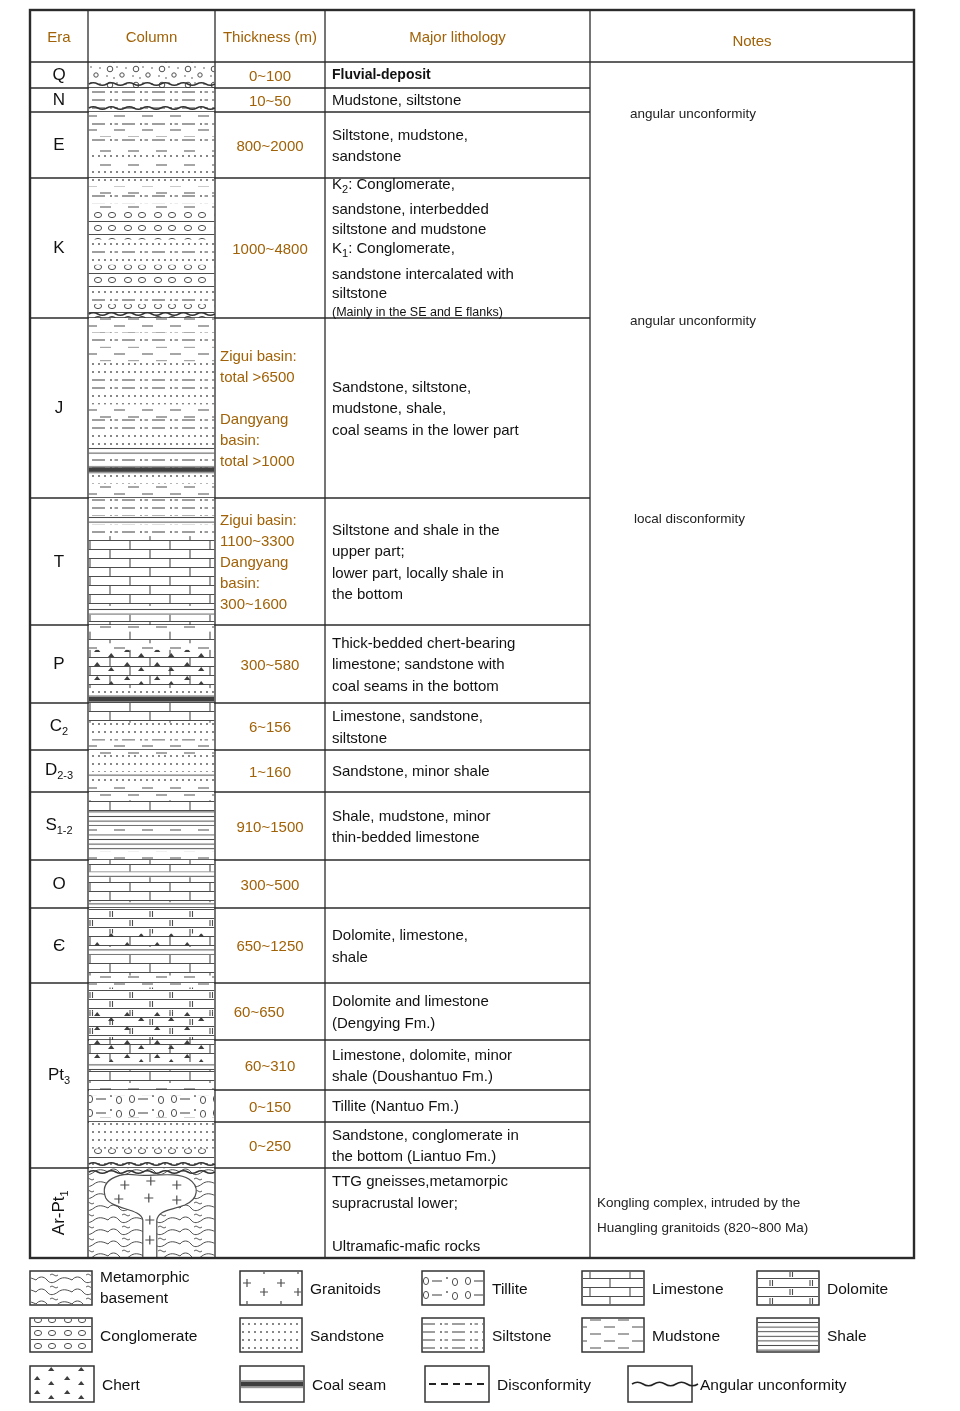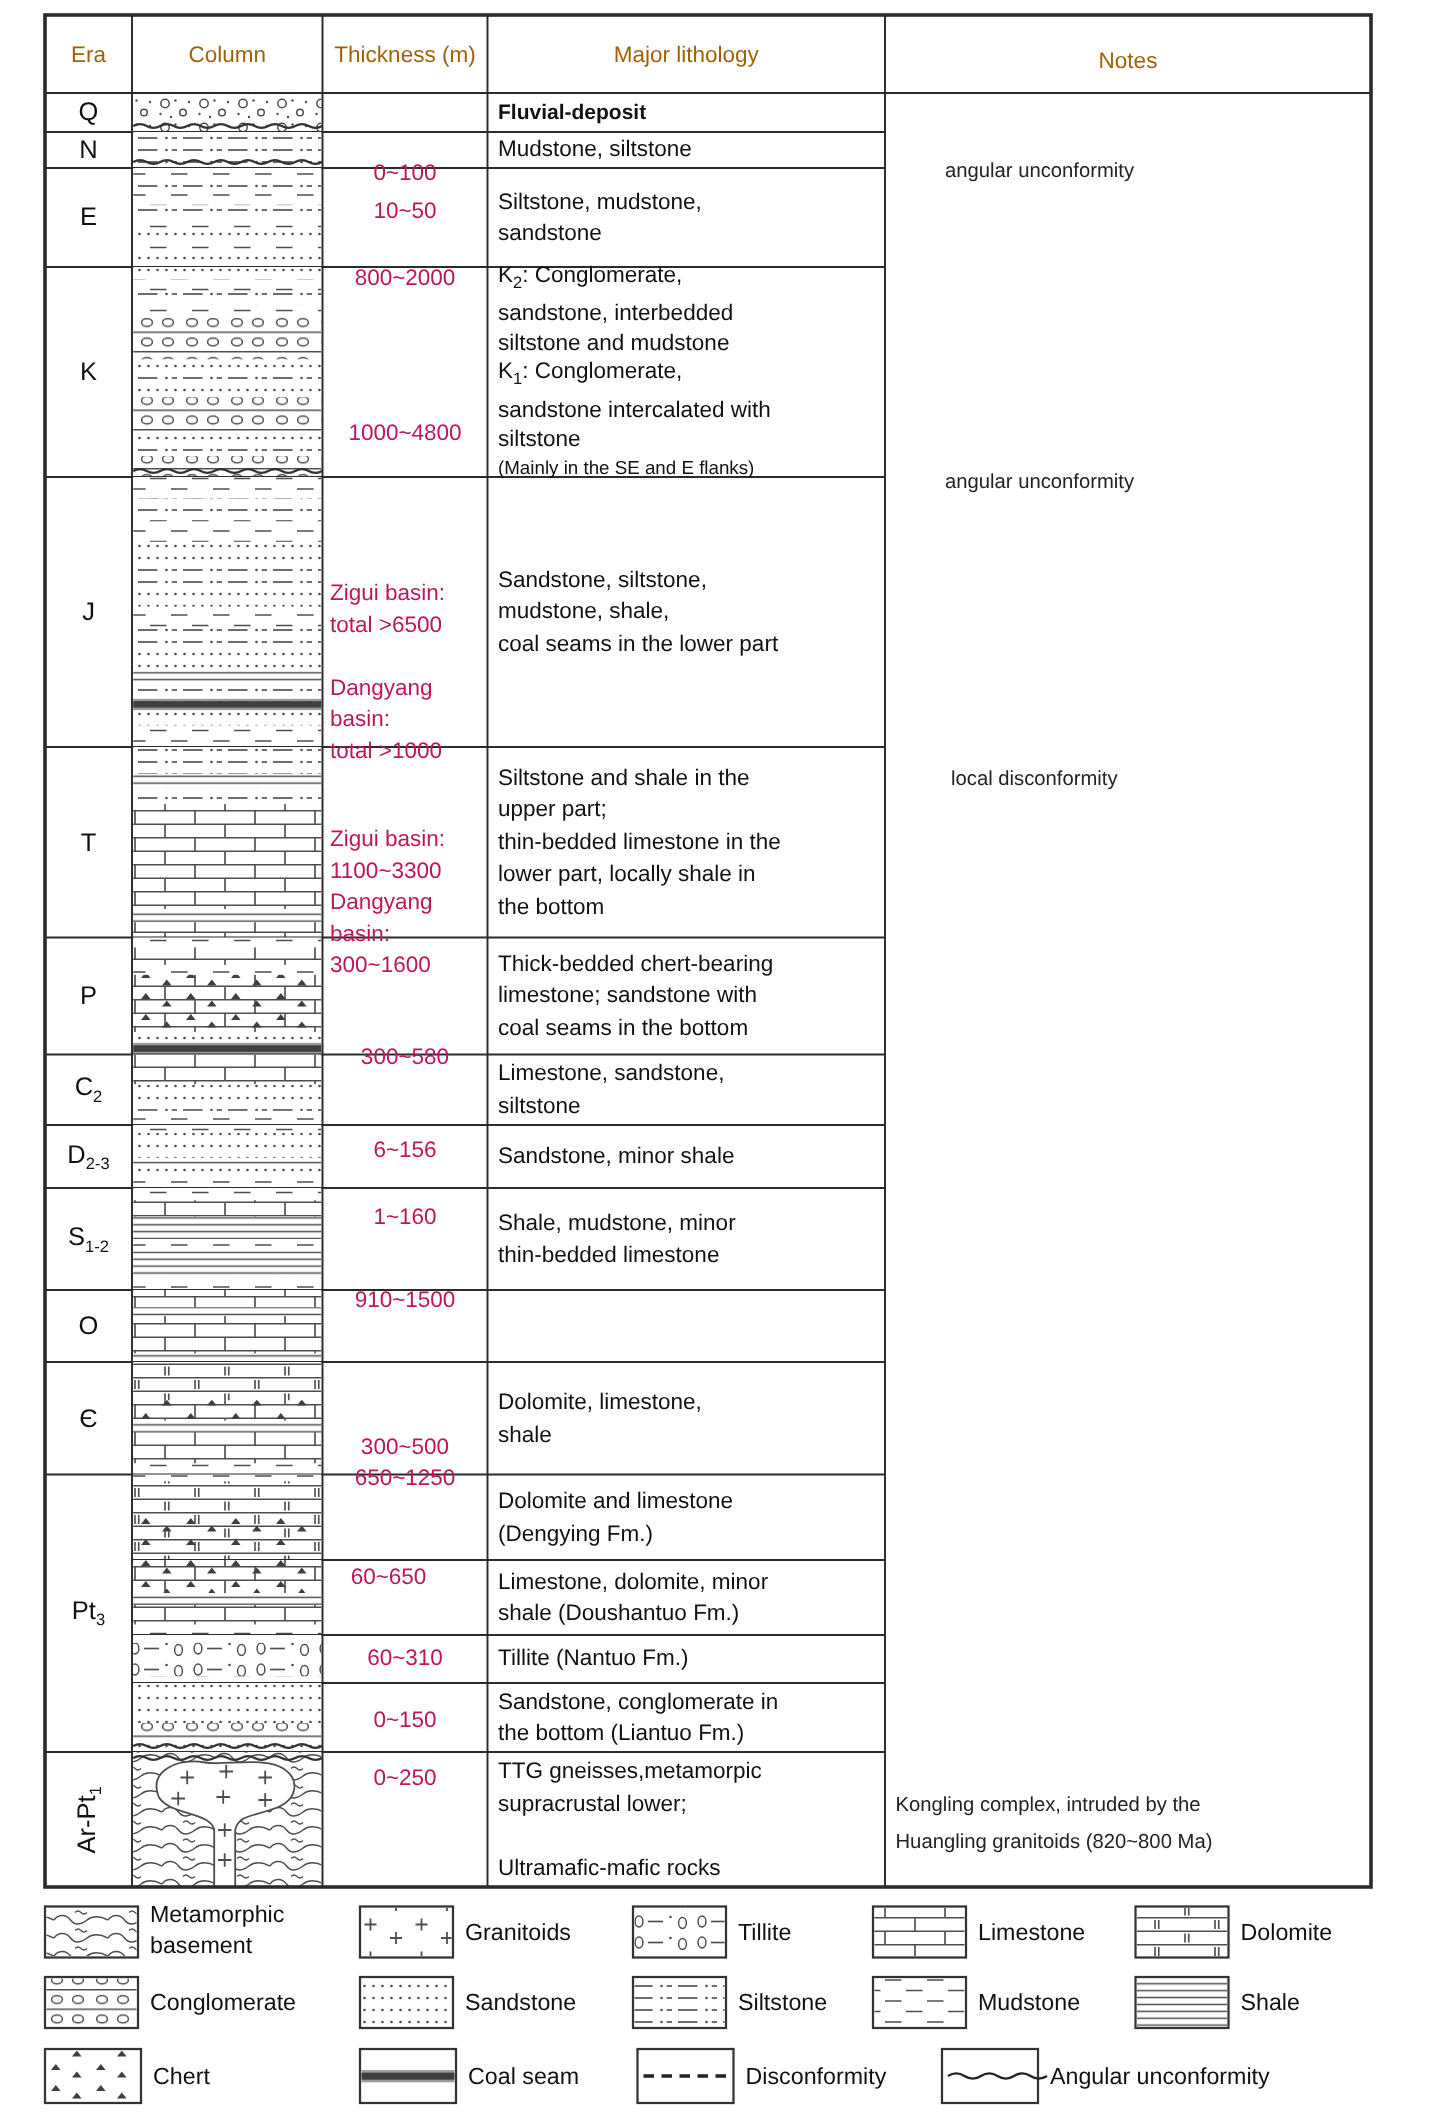--- a/index.html
+++ b/index.html
@@ -5,21 +5,21 @@
   html,body{margin:0;padding:0;background:#fff;}
   #stage{position:relative;width:960px;height:1411px;background:#fff;
          font-family:"Liberation Sans", sans-serif;color:#1a1a1a;overflow:hidden;}
   .hdr{position:absolute;display:flex;align-items:center;justify-content:center;
        text-align:center;font-size:15px;color:#a16207;}
   .era{position:absolute;display:flex;align-items:center;justify-content:center;
        font-size:17px;color:#111;}
   .era sub{font-size:11px;}
   .rot{transform:rotate(-90deg);white-space:nowrap;}
   .thick{position:absolute;display:flex;flex-direction:column;justify-content:center;
-         align-items:center;text-align:center;font-size:15px;line-height:21px;color:#be185d;margin-top:40px;}
+         align-items:center;text-align:center;font-size:15px;line-height:21px;color:#a16207;}
   .thick.left{align-items:flex-start;text-align:left;padding-left:5px;box-sizing:border-box;}
   .lith{position:absolute;display:flex;flex-direction:column;justify-content:center;
         font-size:15px;line-height:21.5px;color:#111;padding-left:7px;box-sizing:border-box;}
   .lith .bold{font-weight:bold;font-size:14px;}
   .lith .small{font-size:12.5px;}
   .lith sub{font-size:11px;}
   .note{position:absolute;font-size:13.5px;color:#222;white-space:nowrap;}
   .leglab{position:absolute;font-size:15.5px;color:#111;white-space:pre-line;line-height:21px;}
   svg{position:absolute;left:0;top:0;}
 </style>
@@ -408,21 +408,20 @@
       <div class="thick left" style="left: 215px; top: 498px; width: 110px; height: 127px;">
         <div>Zigui basin:</div>
         <div>1100~3300</div>
         <div>Dangyang</div>
         <div>basin:</div>
         <div>300~1600</div>
       </div>
       <div class="lith" style="left: 325px; top: 498px; width: 265px; height: 127px; line-height: 21.5px;">
         <div>Siltstone and shale in the</div>
         <div>upper part;</div>
-        <div>thin-bedded limestone in the</div>
         <div>lower part, locally shale in</div>
         <div>the bottom</div>
       </div>
       <div class="thick" style="left: 215px; top: 625px; width: 110px; height: 78px;">
         <div>300~580</div>
       </div>
       <div class="lith" style="left: 325px; top: 625px; width: 265px; height: 78px; line-height: 21.5px;">
         <div>Thick-bedded chert-bearing</div>
         <div>limestone; sandstone with</div>
         <div>coal seams in the bottom</div>
@@ -440,21 +439,21 @@
       <div class="lith" style="left: 325px; top: 750px; width: 265px; height: 42px; line-height: 21.5px;">
         <div>Sandstone, minor shale</div>
       </div>
       <div class="thick" style="left: 215px; top: 792px; width: 110px; height: 68px;">
         <div>910~1500</div>
       </div>
       <div class="lith" style="left: 325px; top: 792px; width: 265px; height: 68px; line-height: 21.5px;">
         <div>Shale, mudstone, minor</div>
         <div>thin-bedded limestone</div>
       </div>
-      <div class="thick" style="left: 215px; top: 900px; width: 110px; height: 48px;">
+      <div class="thick" style="left: 215px; top: 860px; width: 110px; height: 48px;">
         <div>300~500</div>
       </div>
       <div class="lith" style="left: 325px; top: 860px; width: 265px; height: 48px; line-height: 21.5px;">
       </div>
       <div class="thick" style="left: 215px; top: 908px; width: 110px; height: 75px;">
         <div>650~1250</div>
       </div>
       <div class="lith" style="left: 325px; top: 908px; width: 265px; height: 75px; line-height: 21.5px;">
         <div>Dolomite, limestone,</div>
         <div>shale</div>

